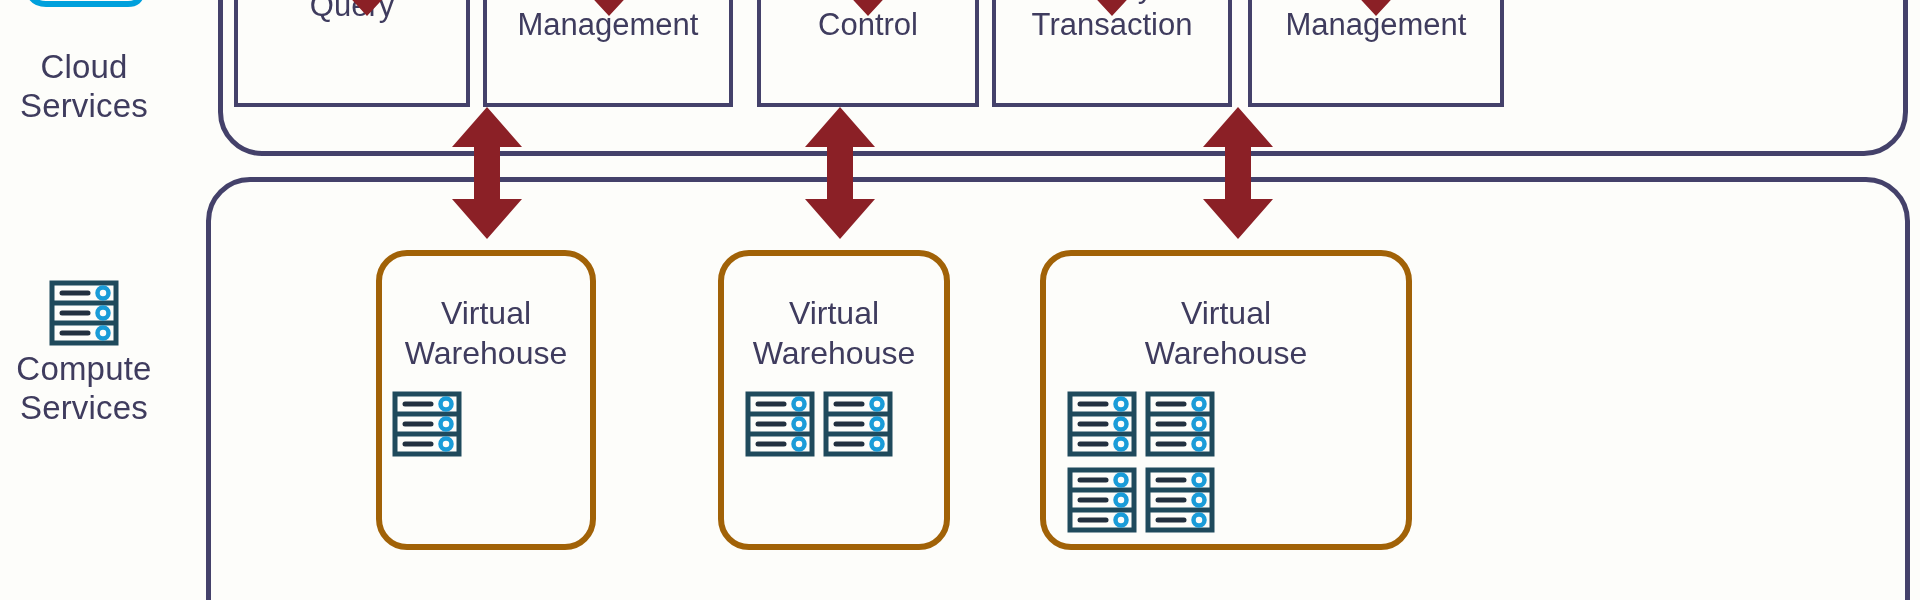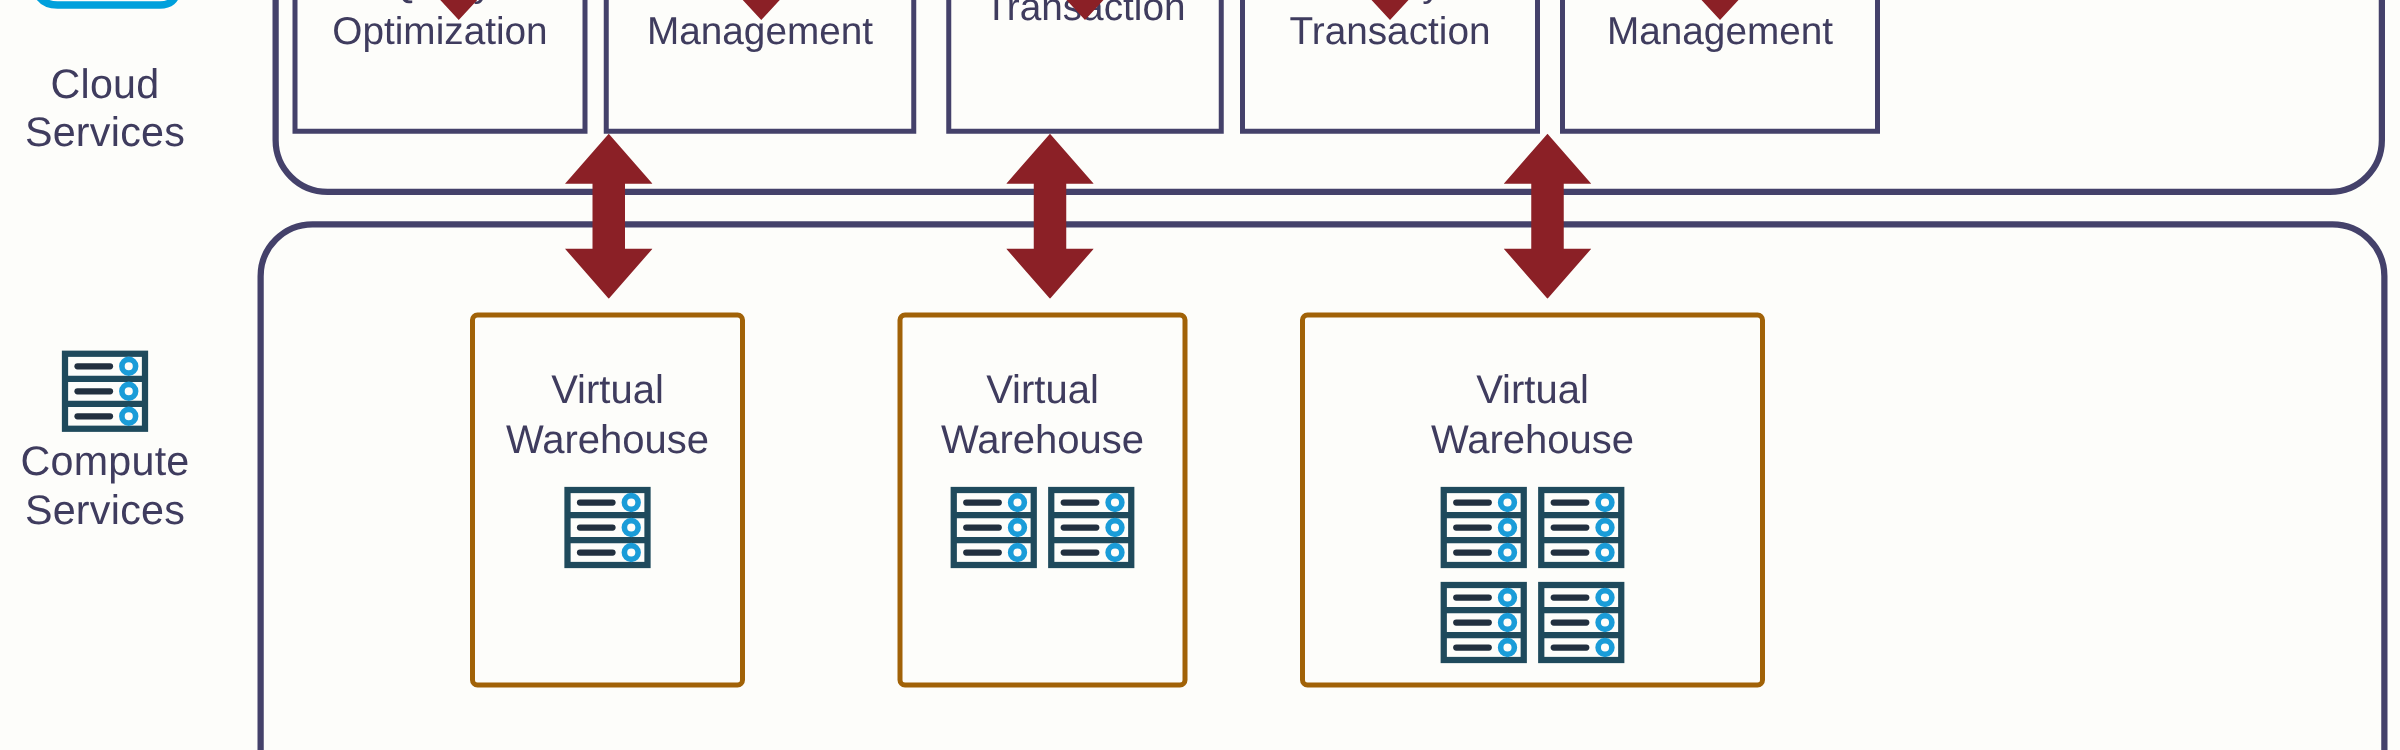--- a/index.html
+++ b/index.html
@@ -65,27 +65,26 @@
     color: #3f3c5e;
     font-size: 31px;
     line-height: 1.22;
     font-weight: 400;
     padding: 0 4px;
   }
 
   
   .vw-card {
     position: absolute;
-    border: 4px solid #a16207;
-    border-radius: 6px;
+    border: 6px solid #a16207;
+    border-radius: 31px;
     background: #fdfdfa;
     box-sizing: border-box;
     display: flex;
     flex-direction: column;
-    align-items: center;
     padding-top: 38px;
   }
   .vw-card .label {
     color: #3f3c5e;
     font-size: 32px;
     line-height: 1.24;
     text-align: center;
     font-weight: 400;
   }
   .vw-servers {
@@ -136,34 +135,34 @@
   <div class="rail-label" style="left:-16px; top:350px;">
     <div>Compute</div>
     <div>Services</div>
   </div>
 
   <div class="group-box" style="left:218px; top:-150px; width:1690px; height:306px;"></div>
 
   <div class="service-card" style="left:234px; top:-96px; width:236px; height:203px;">
     <div class="label">
       <div>Query</div>
-      <div>Optimization</div>
     </div>
   </div>
 
   <div class="service-card" style="left:483px; top:-96px; width:250px; height:203px;">
     <div class="label">
       <div>Hardware</div>
       <div>Management</div>
     </div>
   </div>
 
   <div class="service-card" style="left:757px; top:-96px; width:222px; height:203px;">
     <div class="label">
       <div>Transaction</div>
+      <div>Control</div>
     </div>
   </div>
 
   <div class="service-card" style="left:992px; top:-96px; width:240px; height:203px;">
     <div class="label">
       <div>Security &amp;</div>
       <div>Transaction</div>
     </div>
   </div>
 

